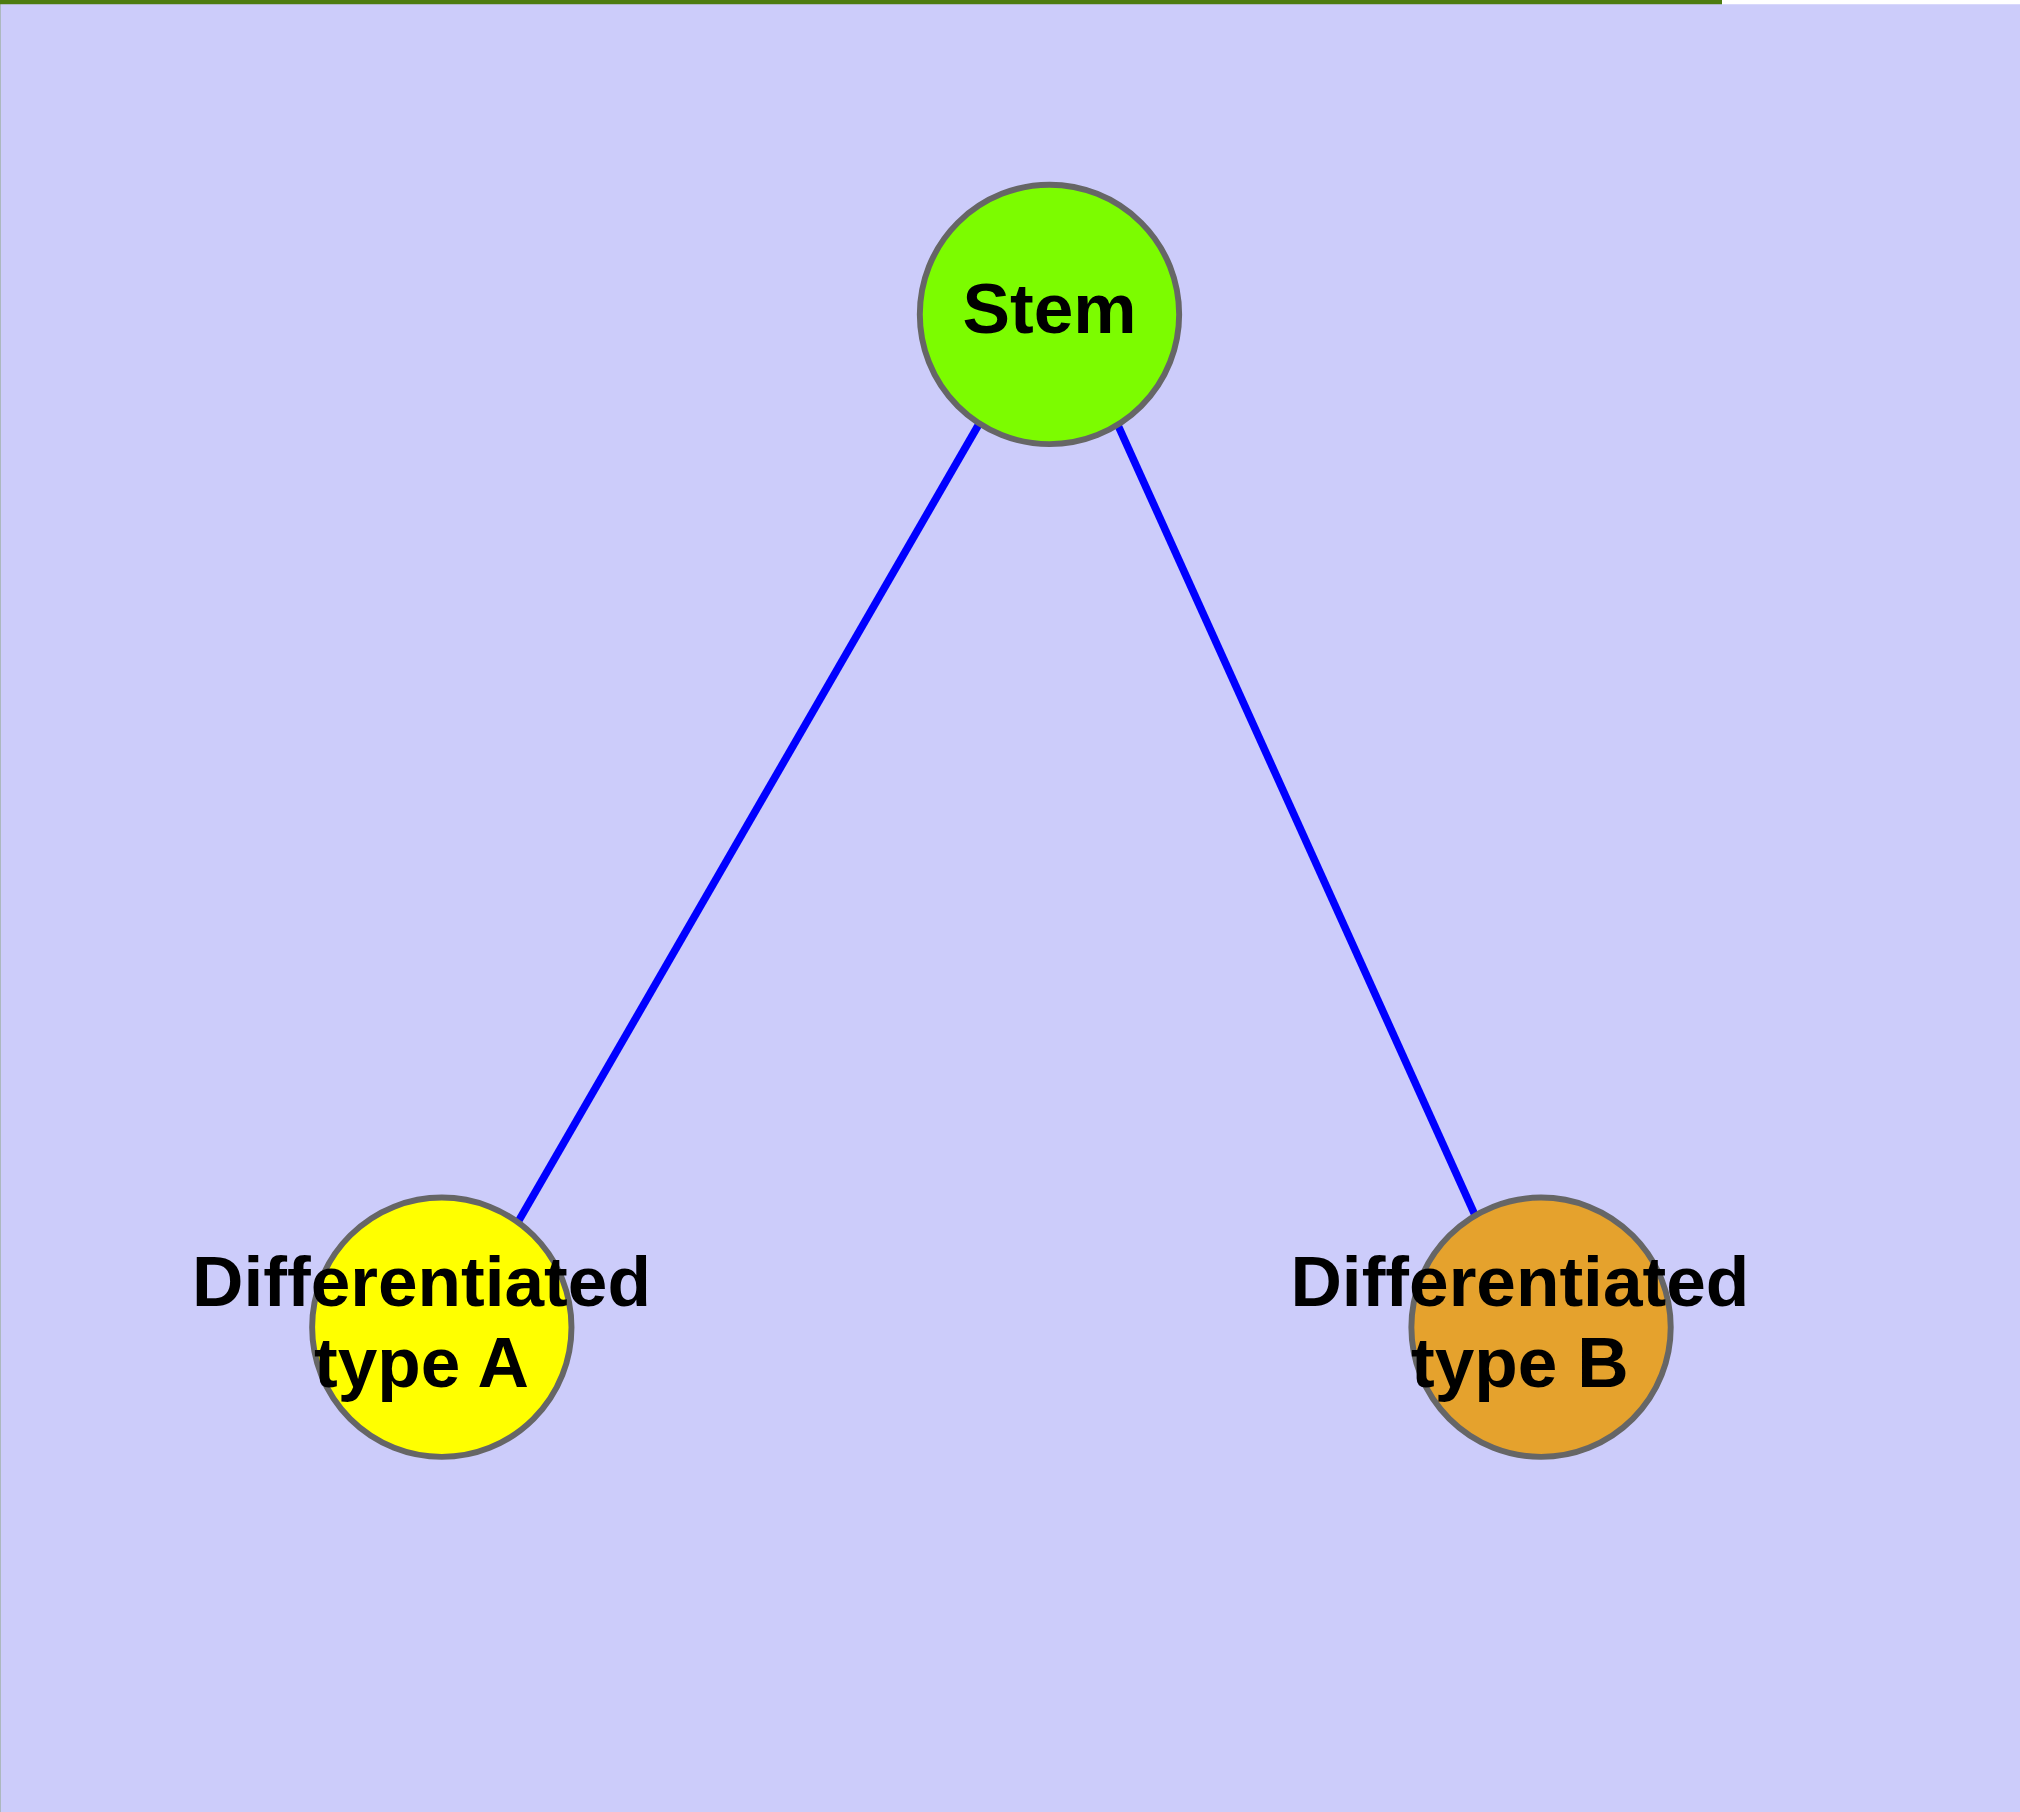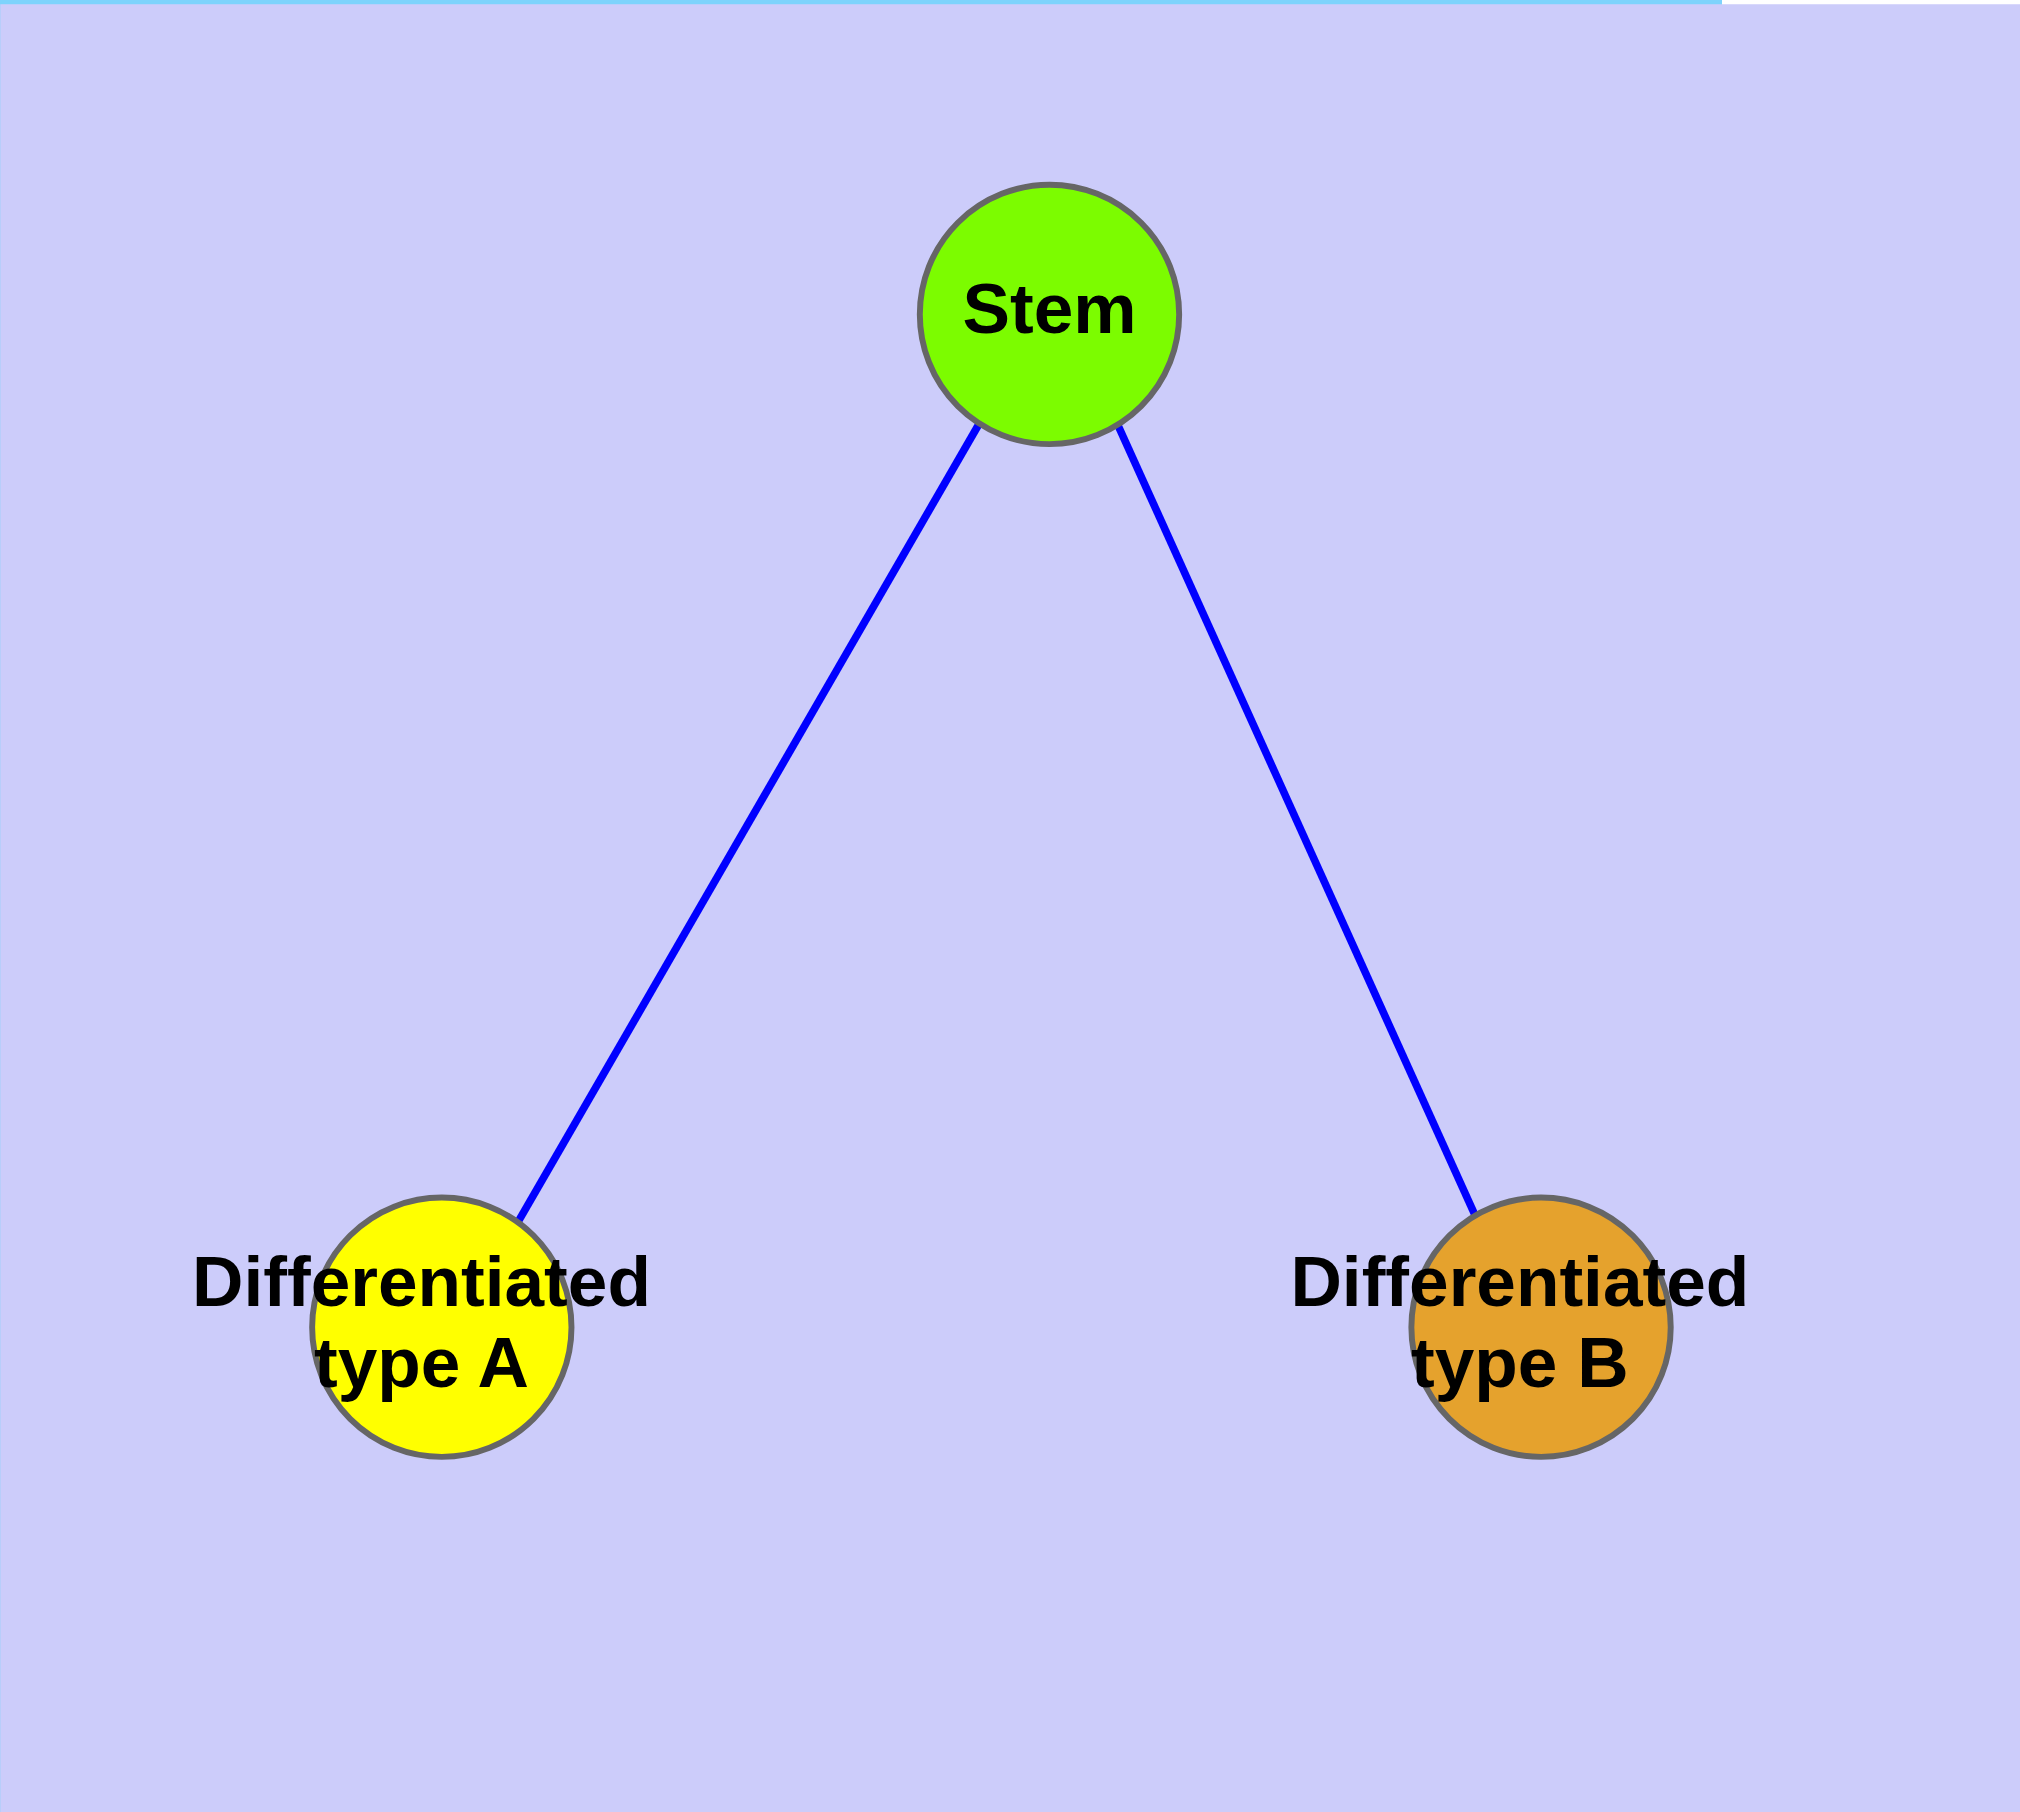--- a/index.html
+++ b/index.html
@@ -11,21 +11,21 @@
   body {
     width: 2021px;
     height: 1812px;
     overflow: hidden;
     font-family: "Liberation Sans", sans-serif;
   }
   #graph-canvas {
     position: relative;
     width: 1722px;
     height: 1812px;
-    background: #7dd3fc;
+    background: #4d7c0f;
   }
   #graph-svg {
     position: absolute;
     top: 0;
     left: 0;
     width: 2021px;
     height: 1812px;
     display: block;
   }
   .node-label {

